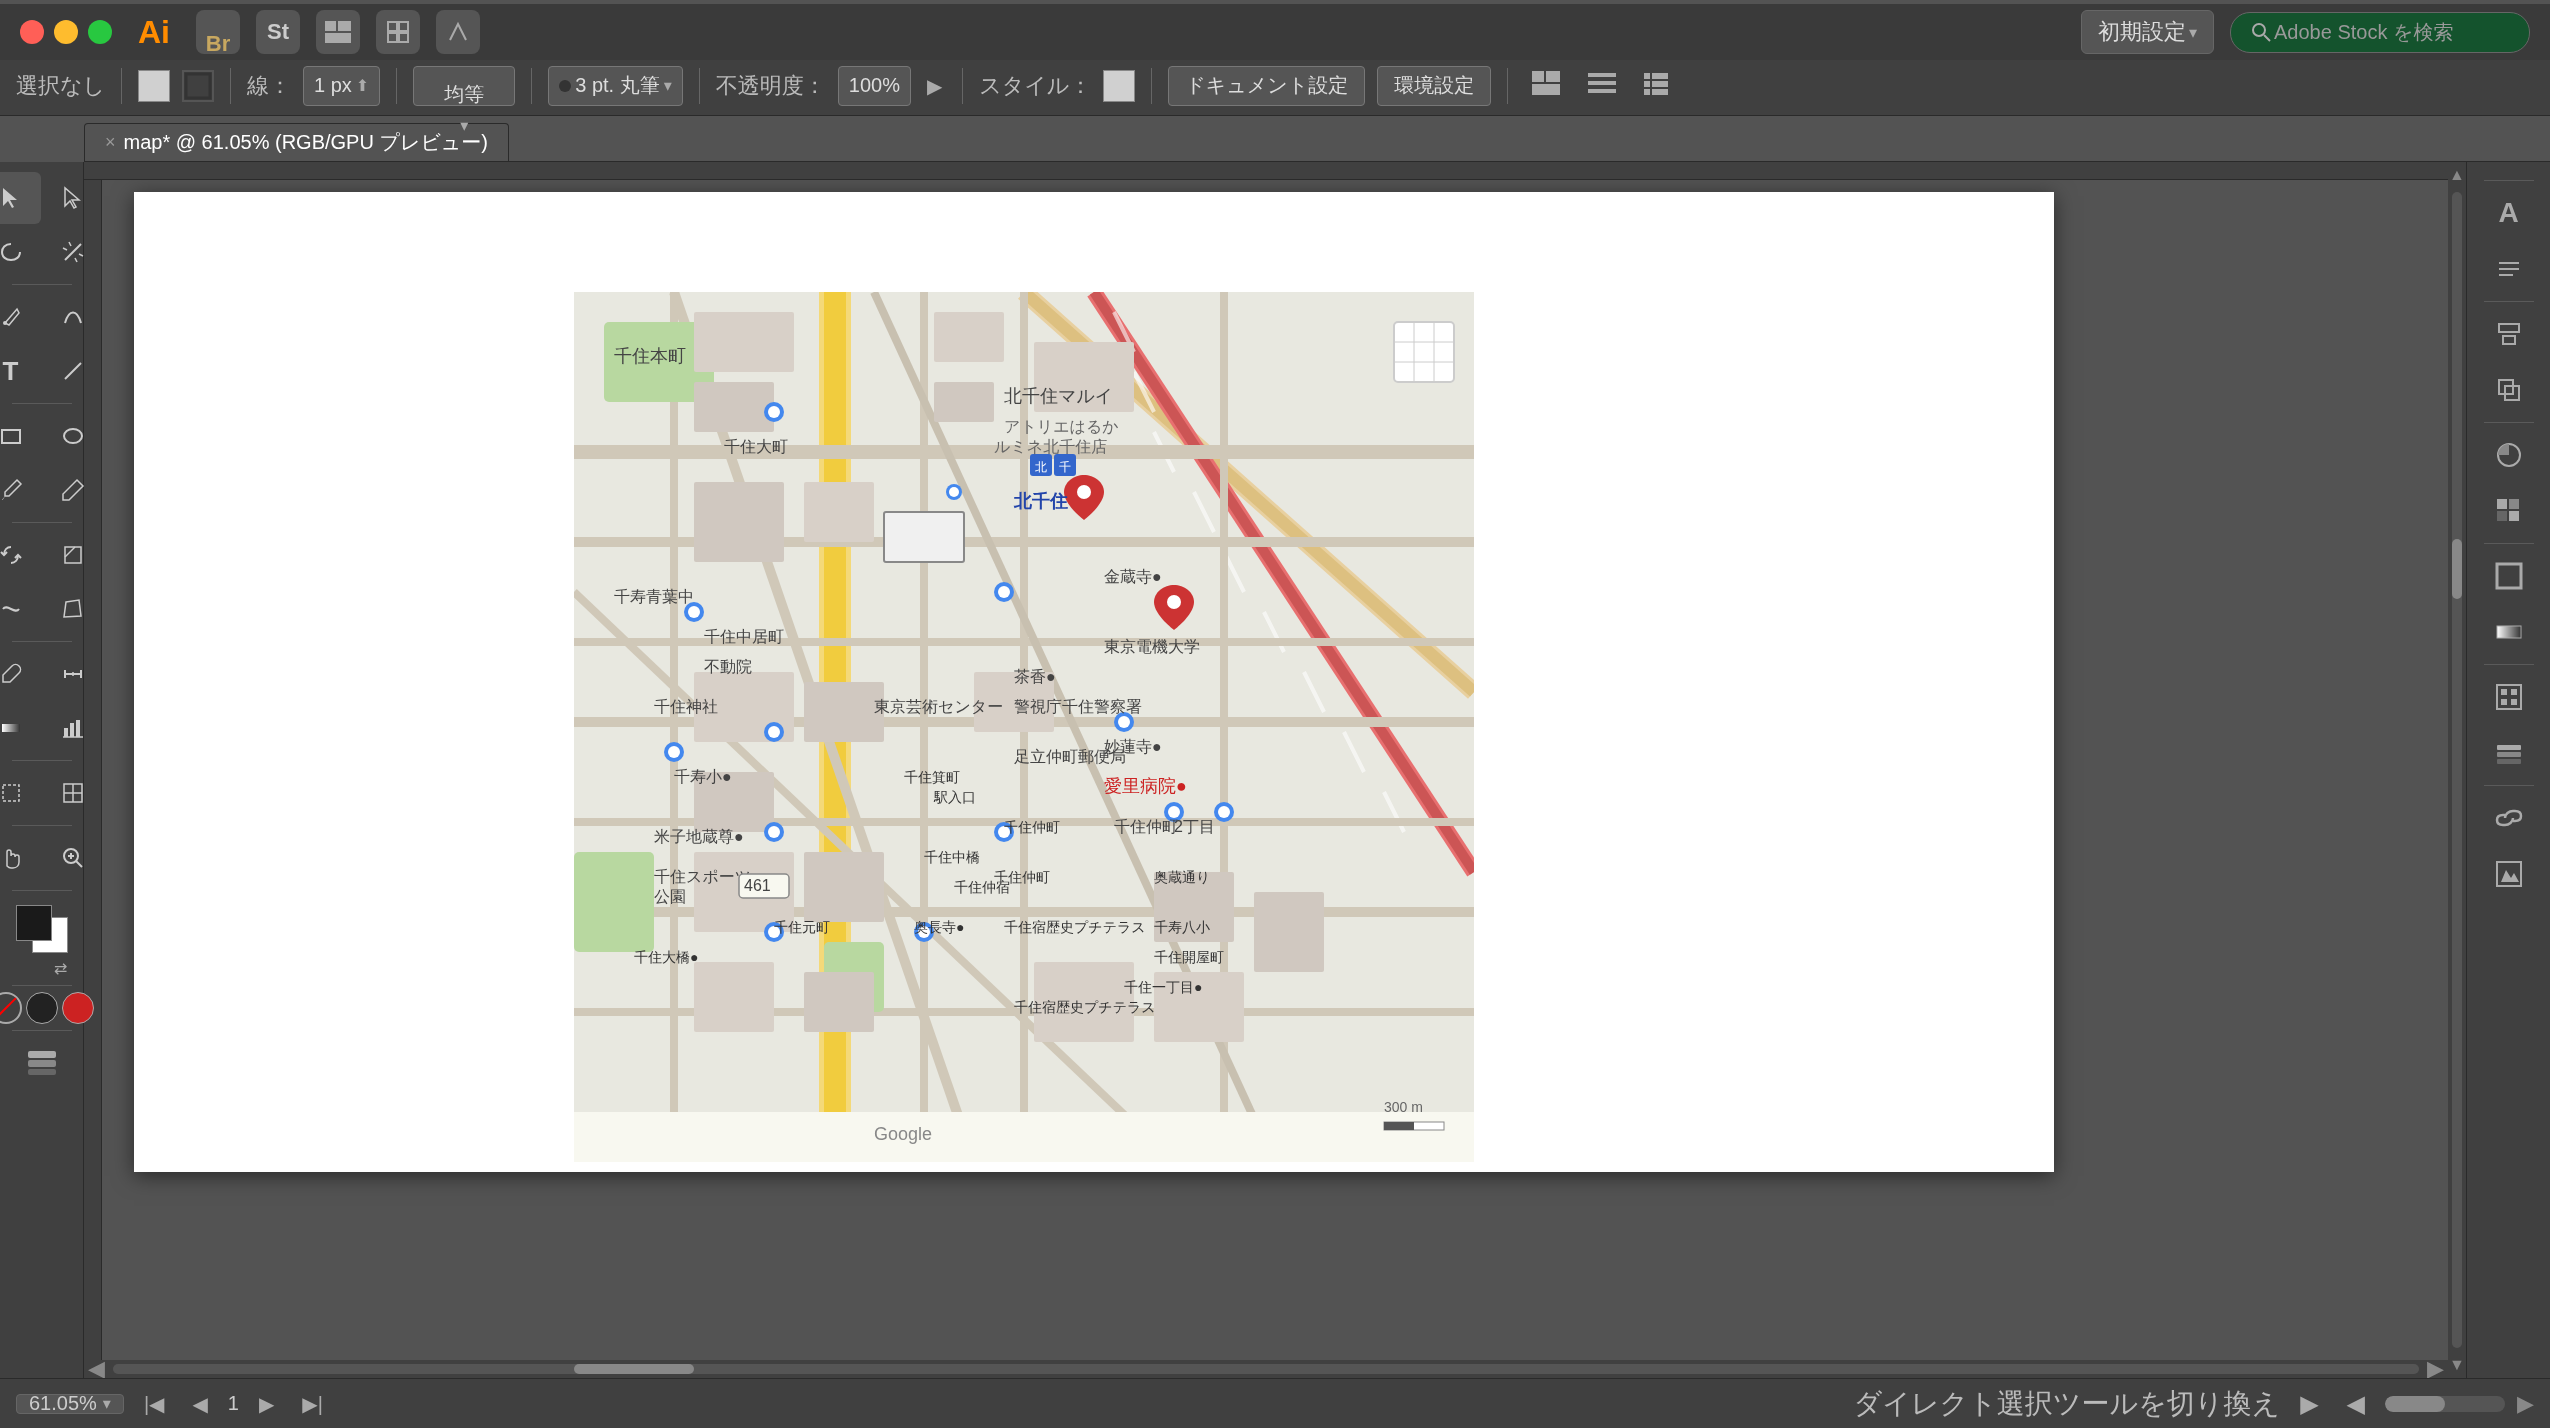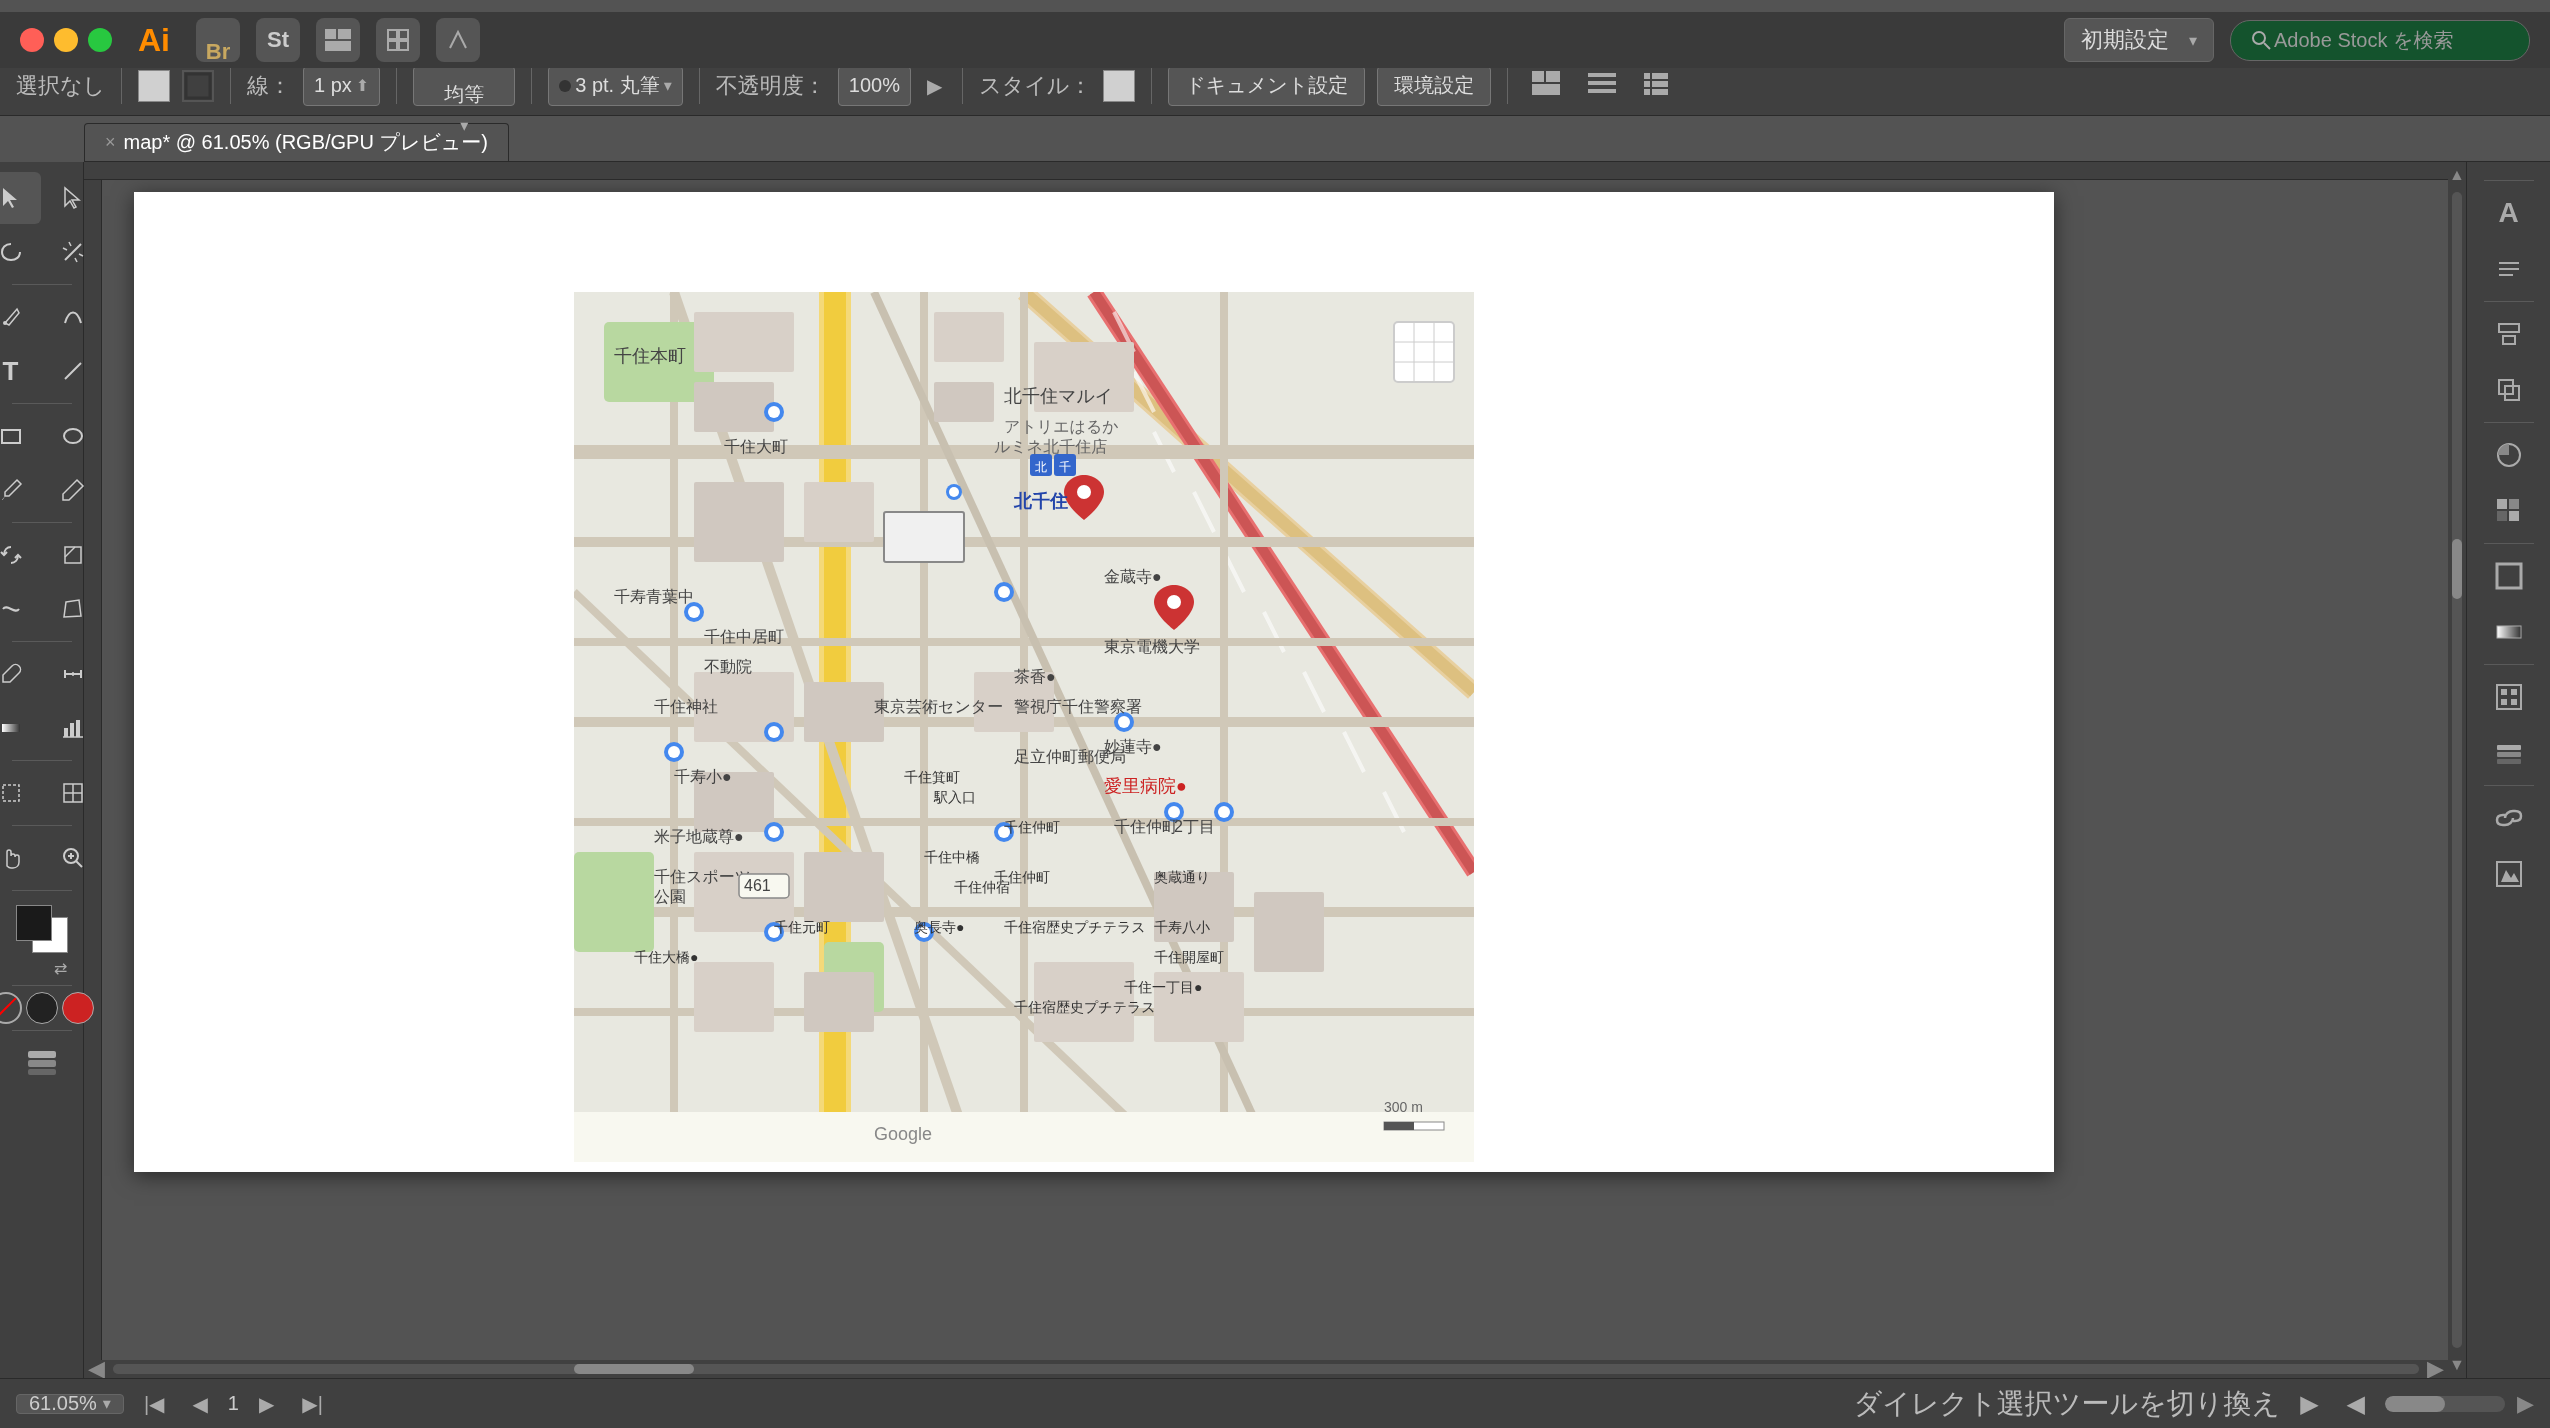--- a/index.html
+++ b/index.html
@@ -10,21 +10,21 @@
       font-family: -apple-system, BlinkMacSystemFont, 'Helvetica Neue', Arial, sans-serif;
       font-size: 24px;
       color: #ddd;
       overflow: hidden;
       position: relative;
     }
 
     
     #titlebar {
       position: absolute;
-      top: 12px; left: 0; right: 0;
+      top: 4px; left: 0; right: 0;
       height: 56px;
       background: #3a3a3a;
       display: flex;
       align-items: center;
       padding: 0 20px;
       gap: 16px;
       z-index: 100;
     }
     .traffic-lights {
       display: flex;
@@ -60,21 +60,21 @@
     .titlebar-spacer { flex: 1; }
     #workspace-selector {
       background: #555;
       border: 1px solid #666;
       border-radius: 6px;
       padding: 6px 16px;
       color: #ddd;
       font-size: 22px;
       display: flex;
       align-items: center;
-      gap: 20px;
+      gap: 3px;
       cursor: pointer;
     }
     #search-bar {
       background: #14532d;
       border: 1px solid #666;
       border-radius: 20px;
       padding: 6px 20px;
       color: #aaa;
       font-size: 22px;
       display: flex;

